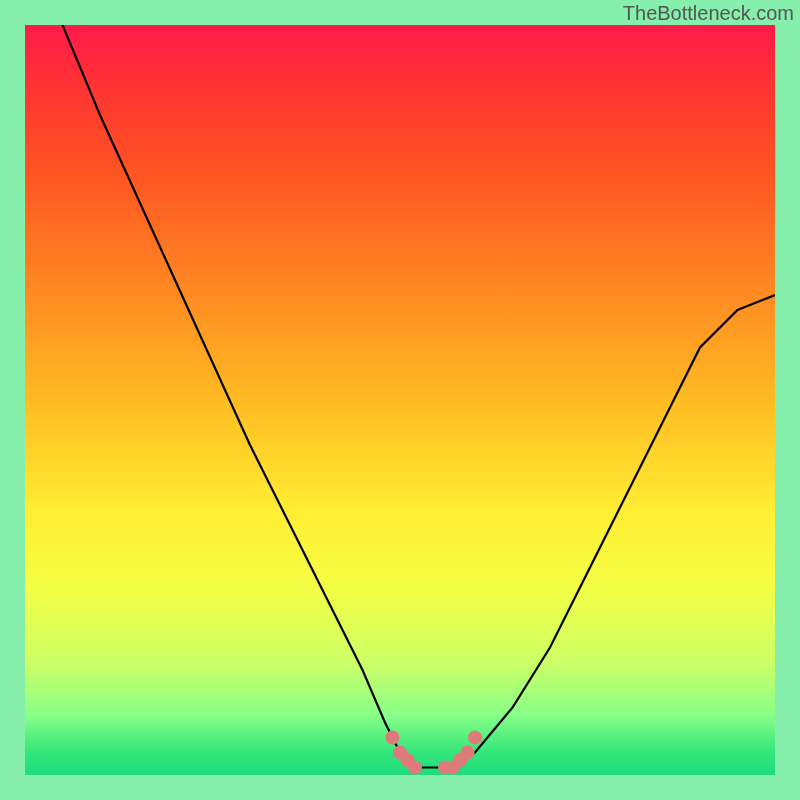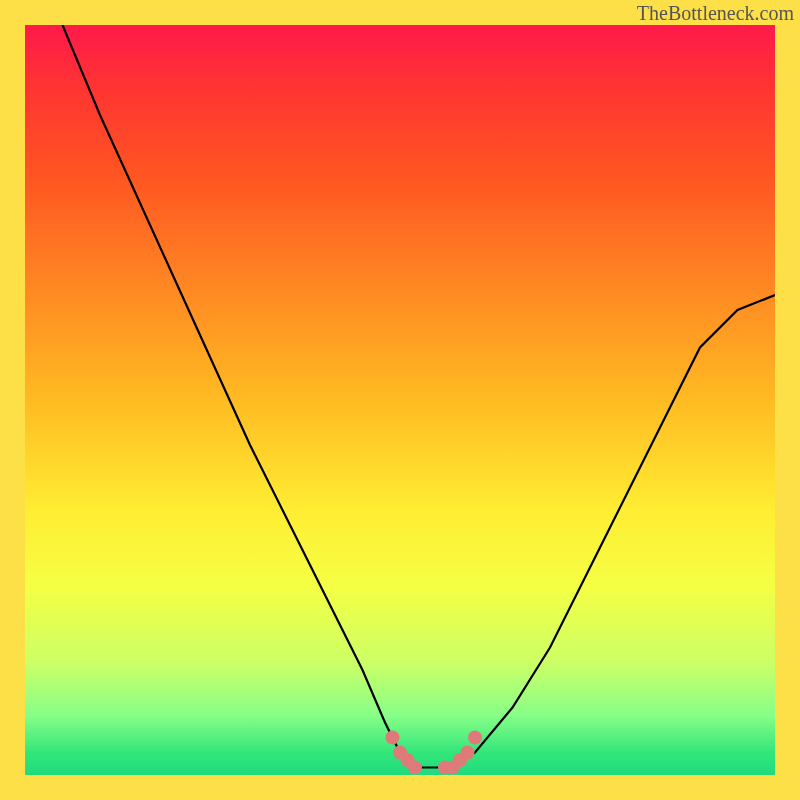--- a/index.html
+++ b/index.html
@@ -8,22 +8,21 @@
     width: 800px;
     height: 800px;
     overflow: hidden;
     font-family: Arial, sans-serif;
     background: #000;
   }
   .container {
     position: relative;
     width: 800px;
     height: 800px;
-    background: #fde047;
-    font-family: Liberation Serif, serif;
+    background: #86efac;
   }
   .plot-area {
     position: absolute;
     left: 25px;
     top: 25px;
     width: 750px;
     height: 750px;
     background: linear-gradient(to bottom,
       #ff1a4a 0%,
       #ff3333 8%,

